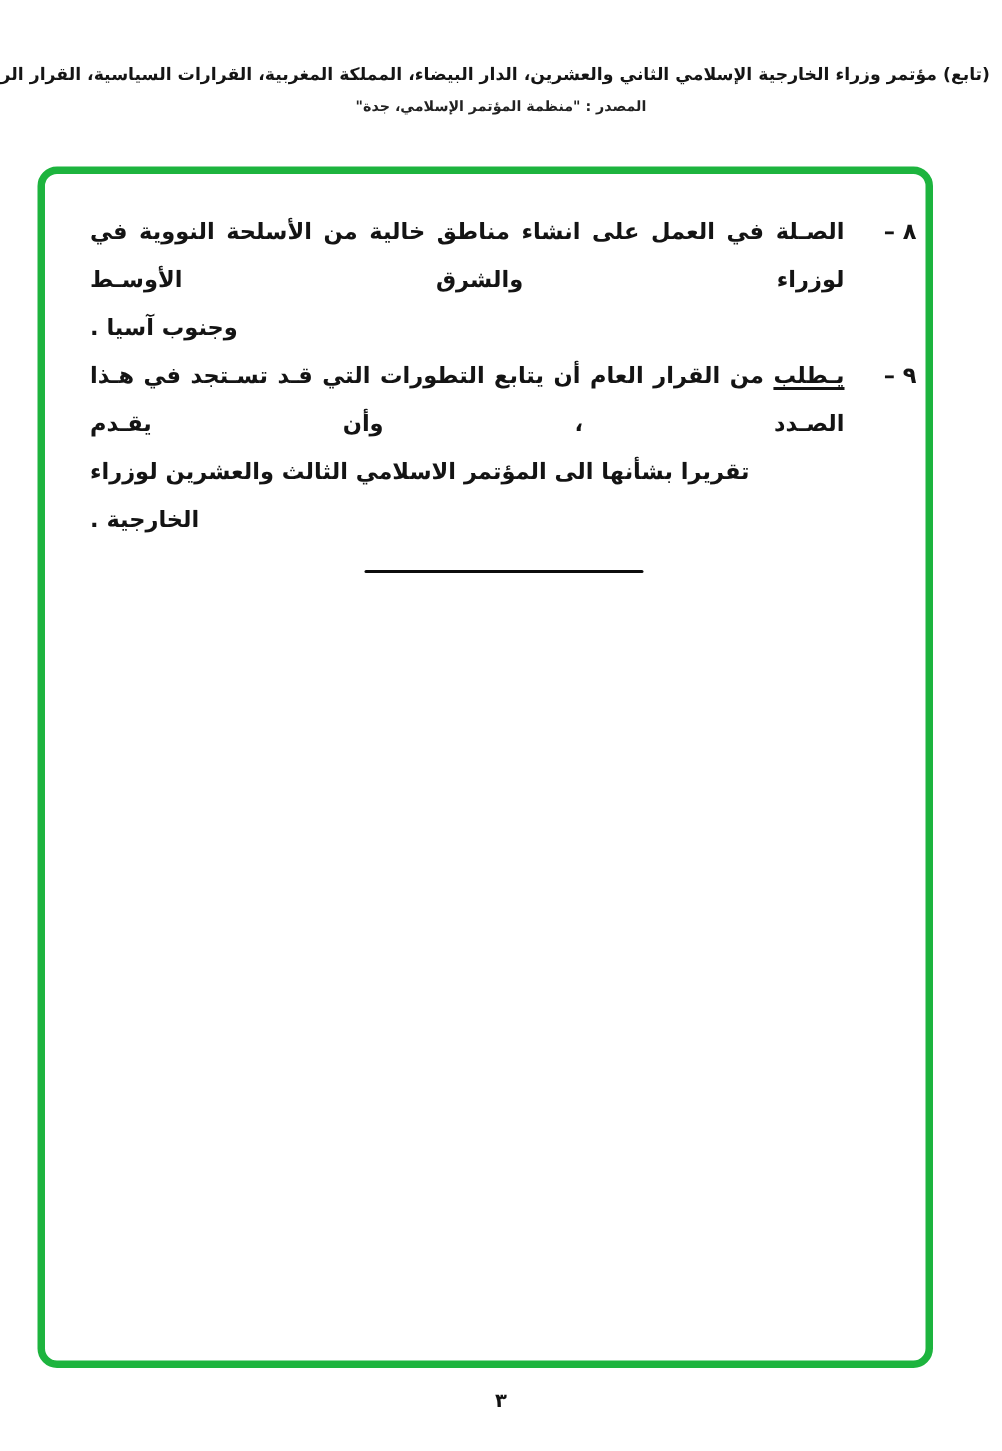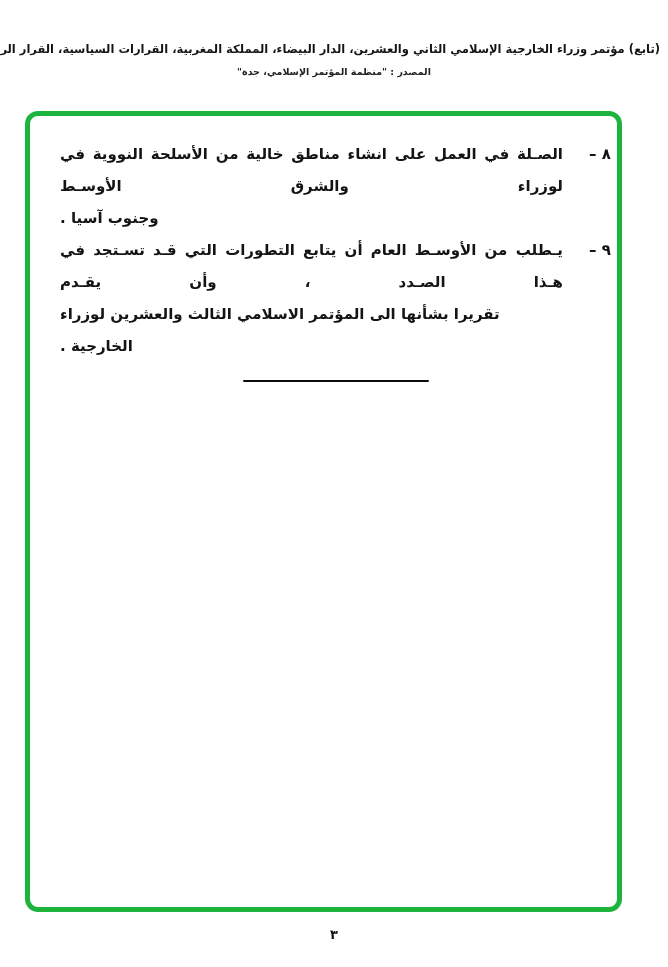--- a/index.html
+++ b/index.html
@@ -73,21 +73,21 @@
     position: absolute;
     right: 0;
     top: 0;
     line-height: 32px;
     white-space: nowrap;
   }
   .line { min-height: 32px; }
   .stretch { text-align: justify; text-align-last: justify; }
   .lastline { text-align: left; }
   .kw { white-space: nowrap; }
-  .kw.u { text-underline-offset: 3px; text-decoration-thickness: 1.5px; }
+  .kw.u { text-decoration: underline; text-underline-offset: 3px; text-decoration-thickness: 1.5px; }
 
   
   .separator {
     width: 186px;
     height: 2px;
     background: #0d0d0d;
     margin: 18px auto 0 auto;
     border-radius: 1px;
   }
 
@@ -116,21 +116,21 @@
     <div class="frame-content rtl">
 
       <div class="para rtl">
         <div class="num">٨ –</div>
         <div class="line stretch">الصـلة في العمل على انشاء مناطق خالية من الأسلحة النووية في لوزراء والشرق الأوسـط</div>
         <div class="line lastline">وجنوب آسيا .</div>
       </div>
 
       <div class="para rtl">
         <div class="num">٩ –</div>
-        <div class="line stretch"><span class="kw u">يـطلب</span> <span>من الأوسـط العام أن يتابع التطورات التي قـد تسـتجد في هـذا الصـدد ، وأن يقـدم</span></div>
+        <div class="line stretch"><span class="kw u">يـطلب</span> <span>من القرار العام أن يتابع التطورات التي قـد تسـتجد في هـذا الصـدد ، وأن يقـدم</span></div>
         <div class="line lastline">تقريرا بشأنها الى المؤتمر الاسلامي الثالث والعشرين لوزراء الخارجية .</div>
       </div>
 
       <div class="separator"></div>
 
     </div>
   </div>
 
   <div class="footer">٣</div>
 

